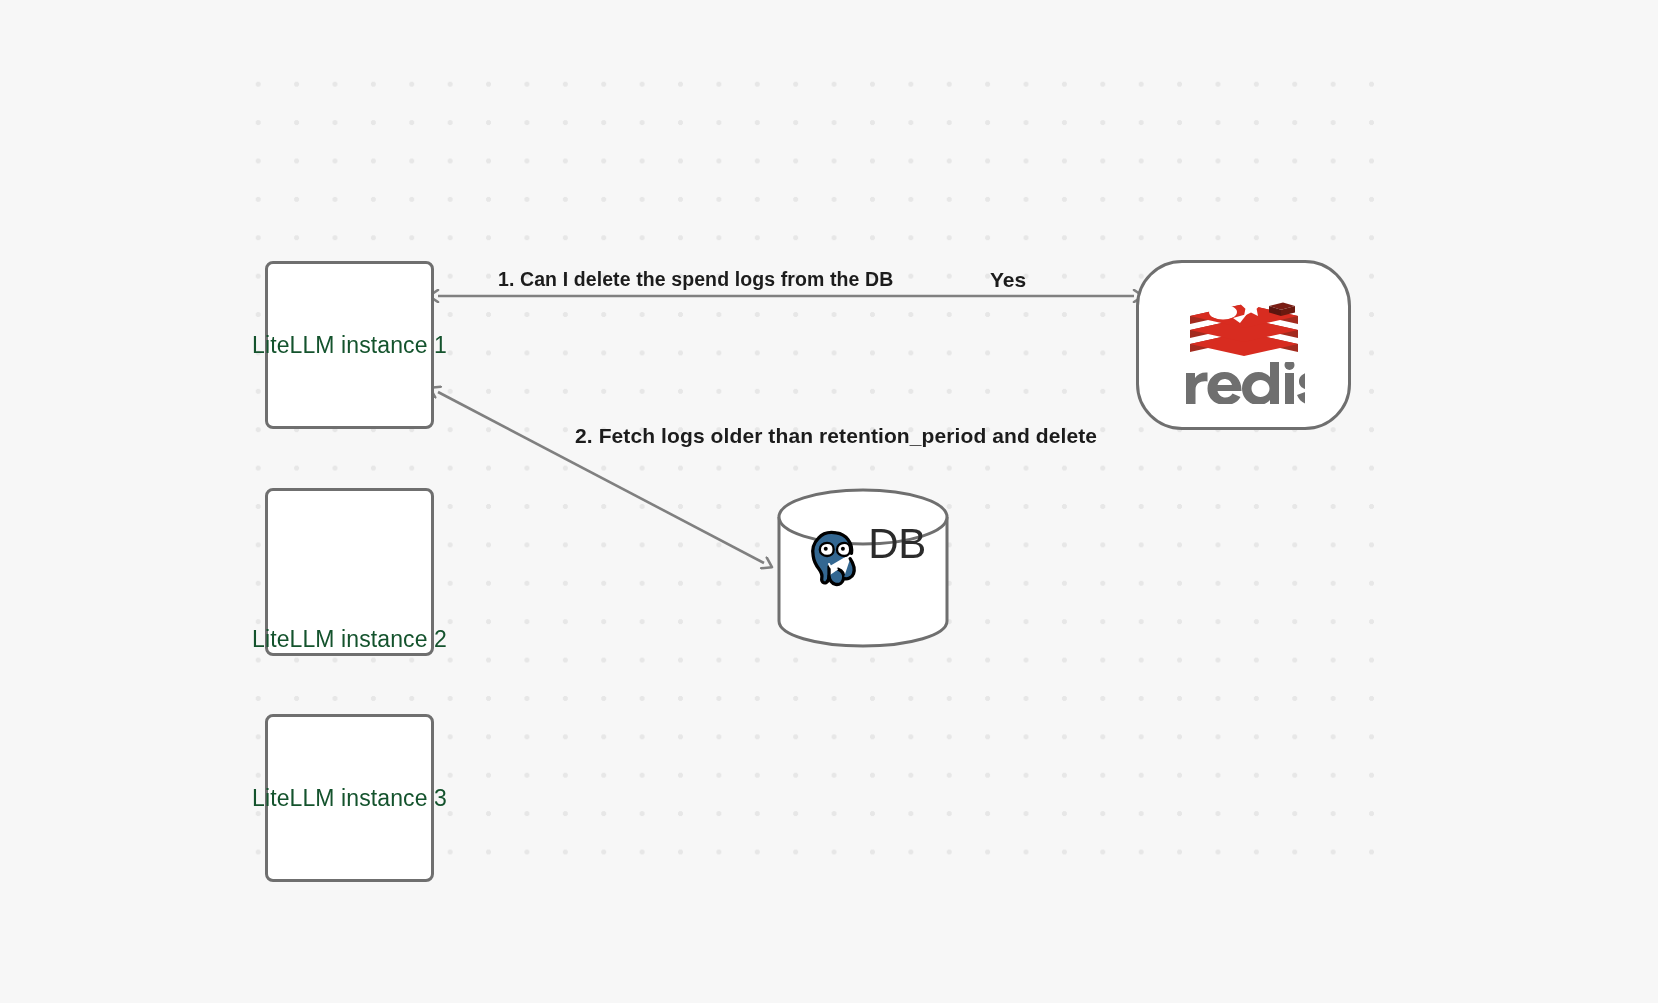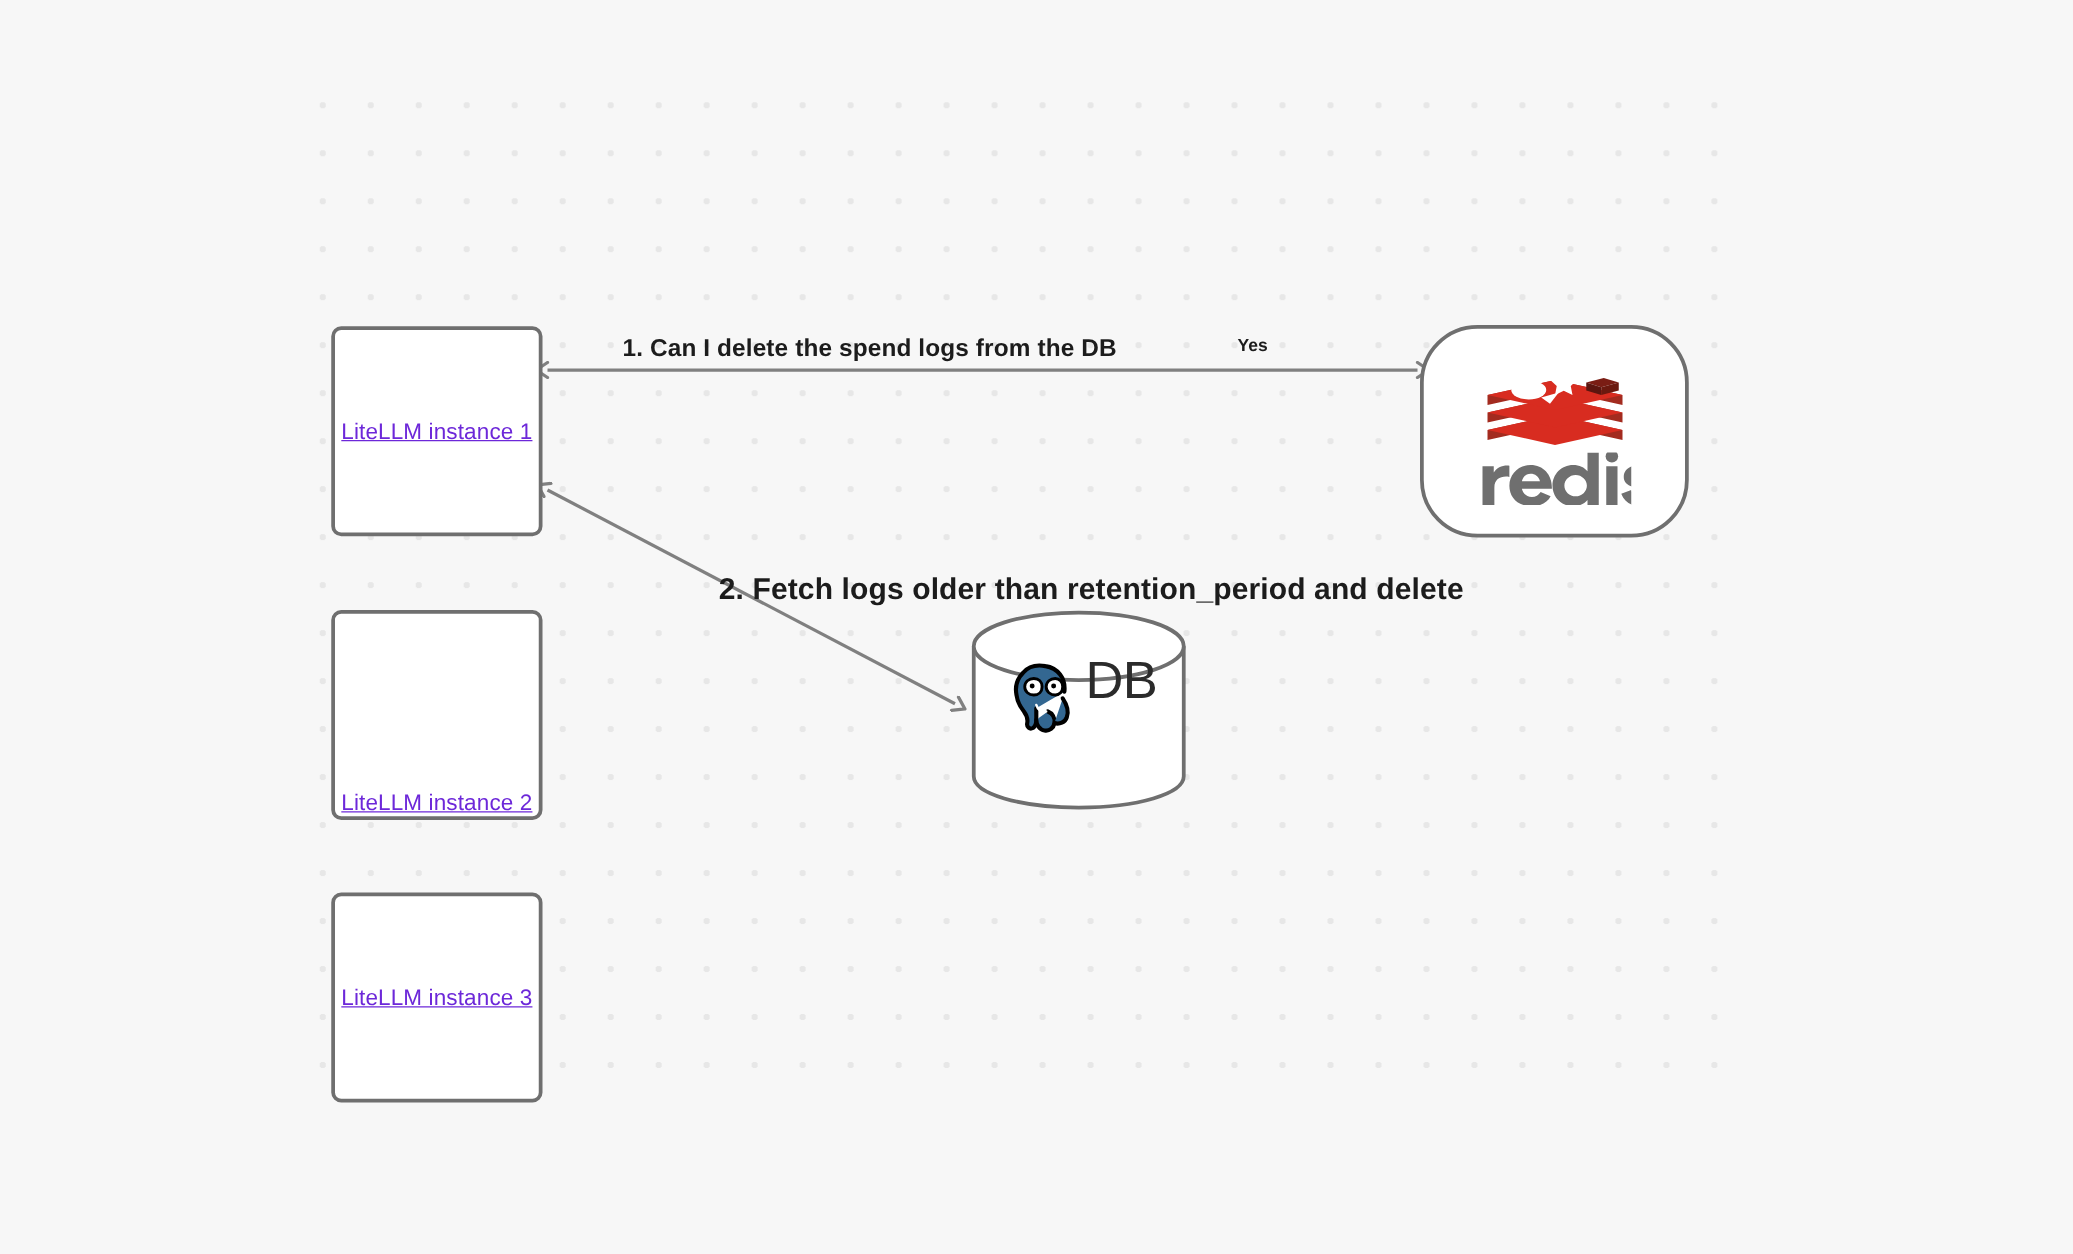--- a/index.html
+++ b/index.html
@@ -33,26 +33,25 @@
     position: absolute;
     box-sizing: border-box;
     background: #ffffff;
     border: 3px solid #6f6f6f;
     border-radius: 8px;
     display: flex;
     align-items: center;
     justify-content: center;
   }
   .node-box-label {
-    font-size: 18px;
-    color: #6d28d9;
+    font-size: 23px;
+    color: #14532d;
     font-family: "Liberation Sans", sans-serif;
     letter-spacing: 0.1px;
     white-space: nowrap;
-    text-decoration: underline;
   }
   #node-litellm-1 { left: 241px; top: 261px; width: 169px; height: 168px; }
   #node-litellm-2 { left: 241px; top: 488px; width: 169px; height: 168px; align-items: flex-end; }
   #node-litellm-3 { left: 241px; top: 714px; width: 169px; height: 168px; }
 
   
   #node-redis {
     position: absolute;
     left: 1112px;
     top: 260px;
@@ -118,26 +117,26 @@
   }
   #edge-label-1 {
     left: 474px;
     top: 268px;
     font-size: 19.5px;
     letter-spacing: 0.1px;
   }
   #edge-label-yes {
     left: 966px;
     top: 268px;
-    font-size: 14px;
+    font-size: 21px;
   }
   #edge-label-2 {
     left: 551px;
-    top: 458px;
-    font-size: 24px;
+    top: 424px;
+    font-size: 21px;
     letter-spacing: 0.1px;
   }
 
   
   #edges-layer {
     position: absolute;
     left: 0;
     top: 0;
     width: 1658px;
     height: 1003px;

